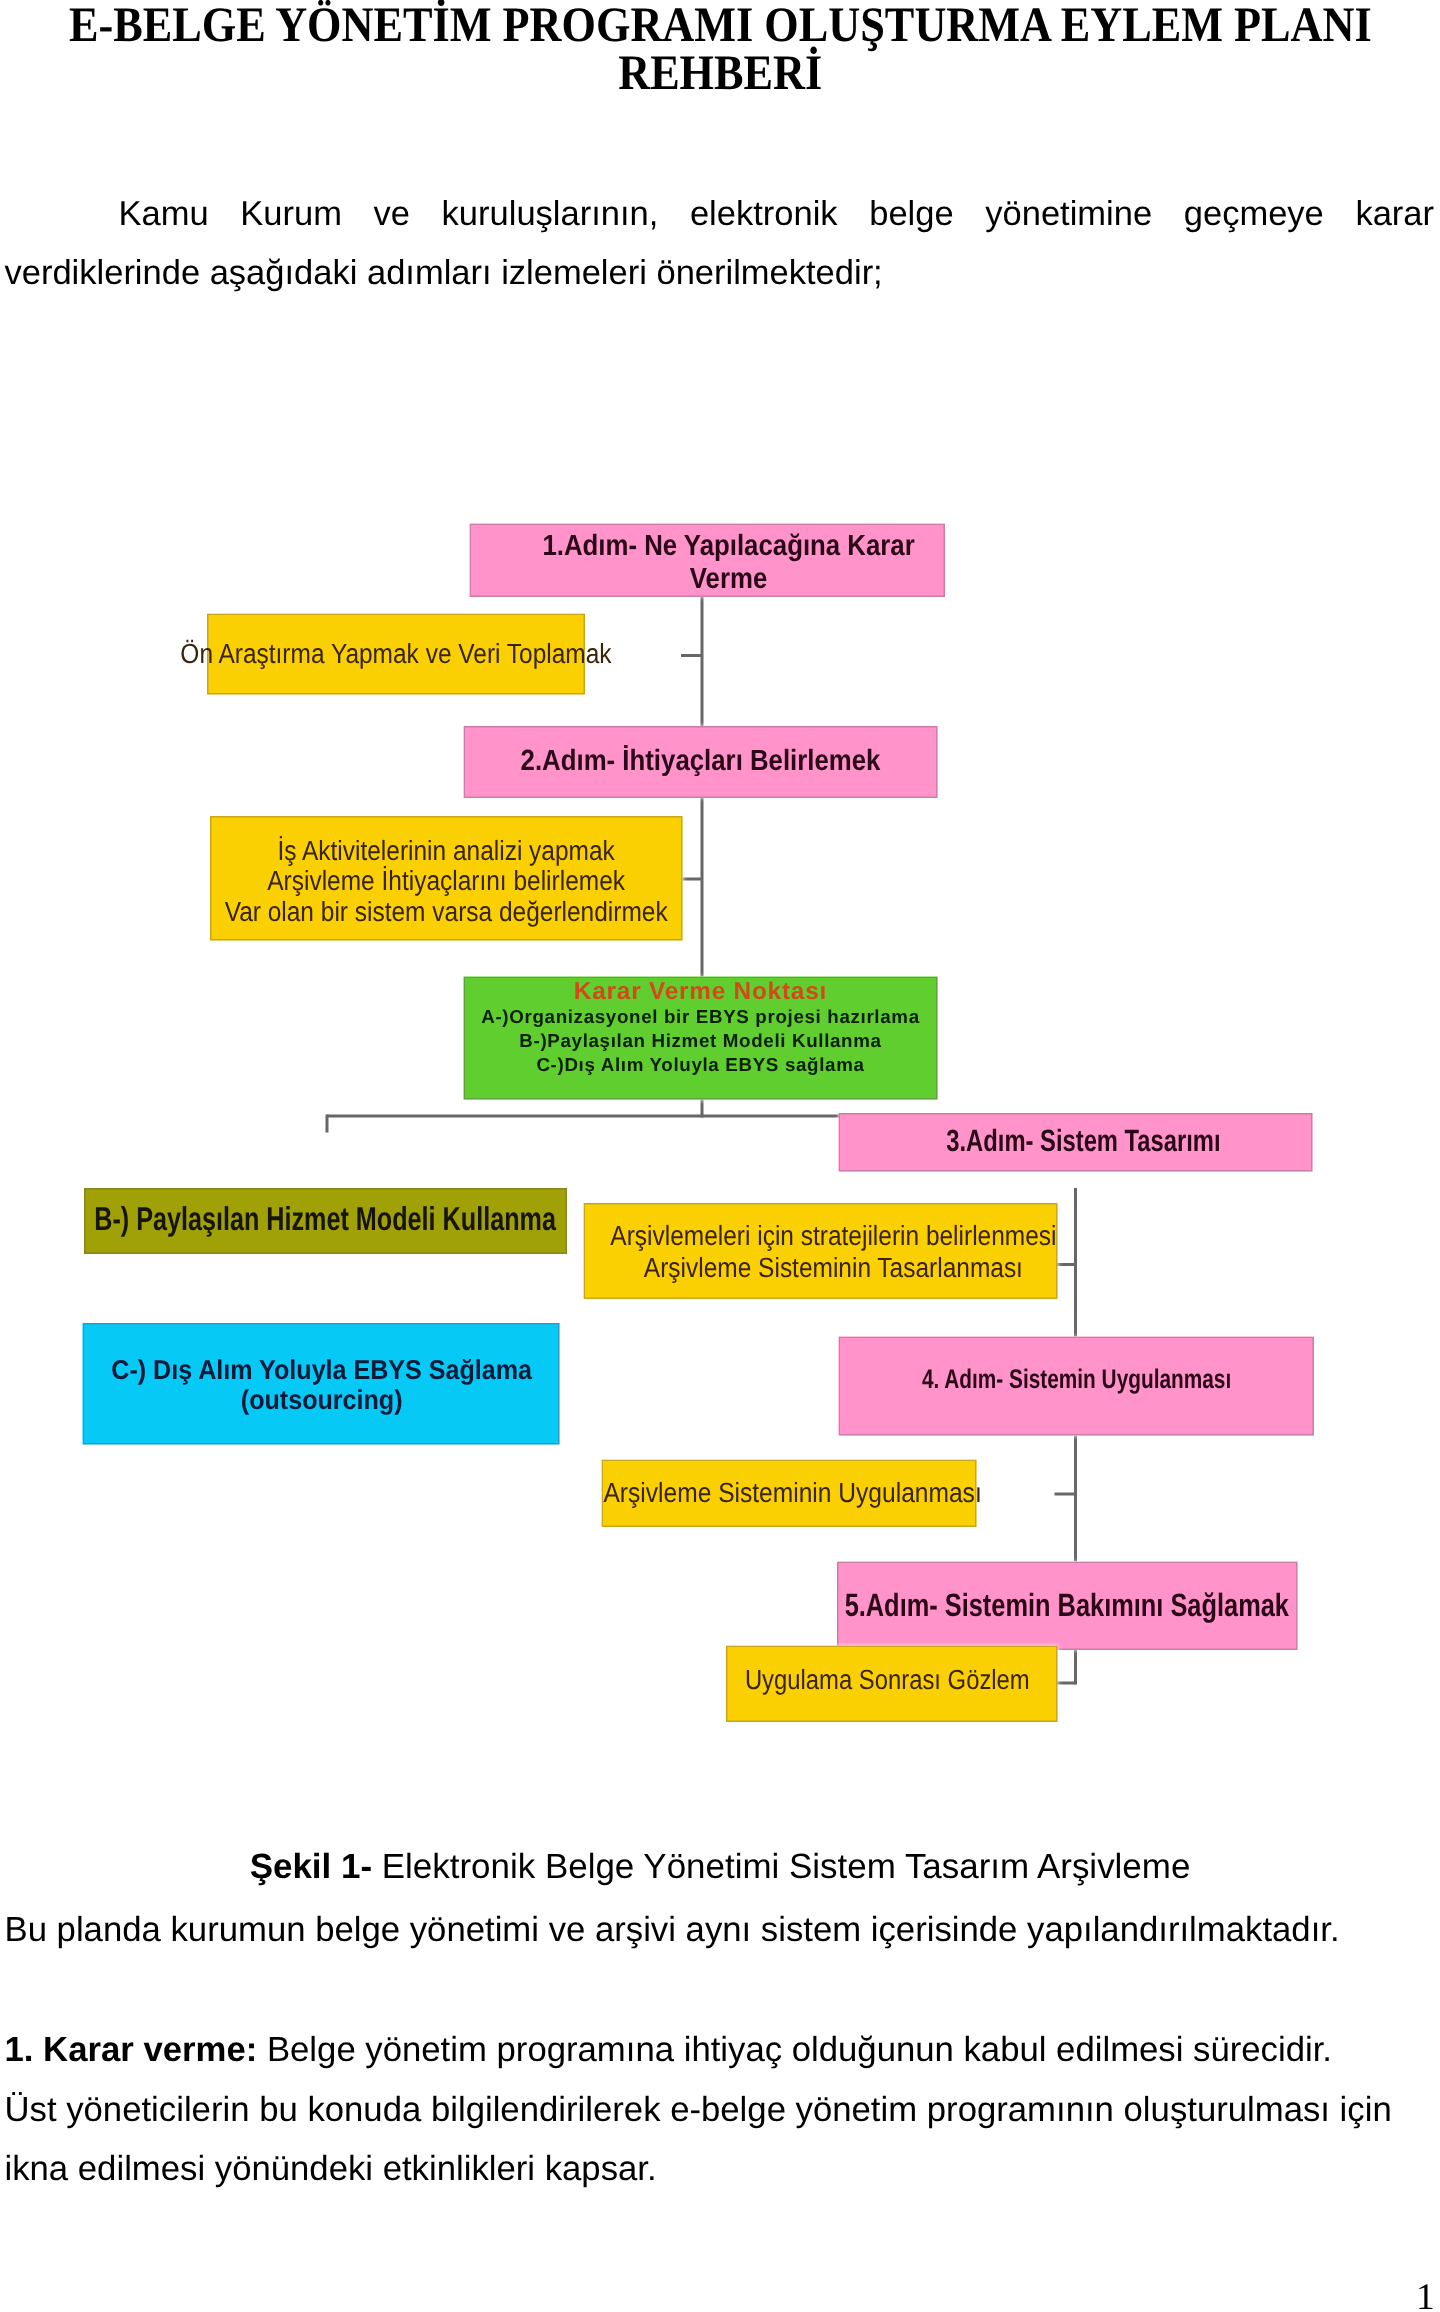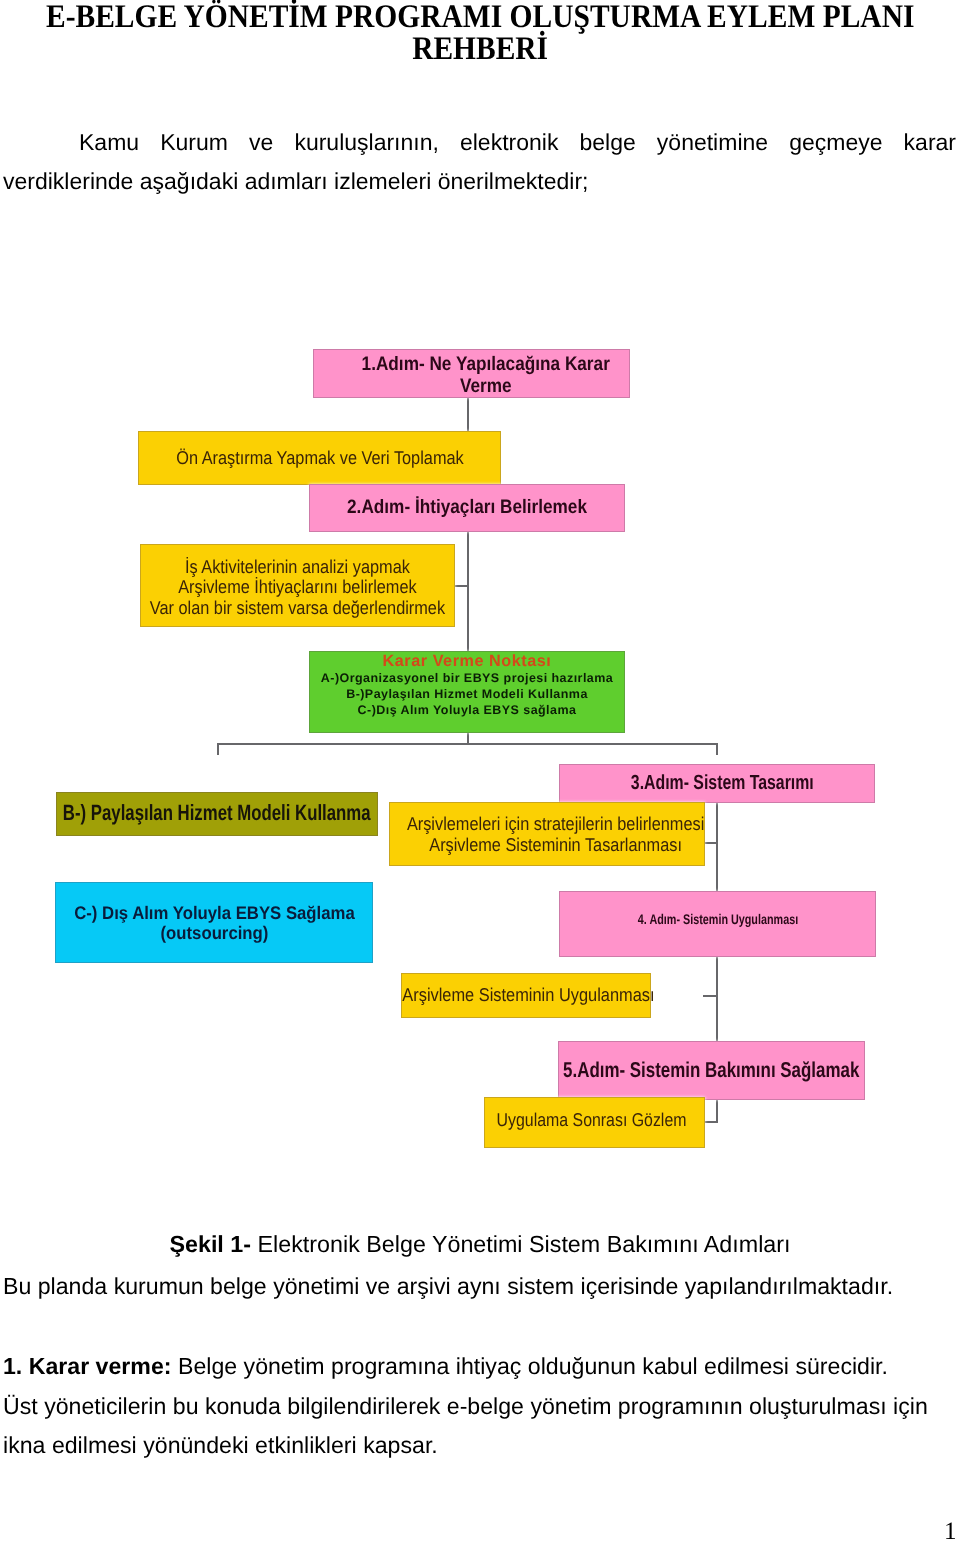--- a/index.html
+++ b/index.html
@@ -57,60 +57,60 @@
       <div class="conn" style="left: 716px; top: 957px; width: 2px; height: 84px;"></div>
       <div class="conn" style="left: 703px; top: 995px; width: 14px; height: 2px;"></div>
       <div class="conn" style="left: 716px; top: 1088px; width: 2px; height: 35px;"></div>
       <div class="conn" style="left: 704px; top: 1121px; width: 13px; height: 2px;"></div>
     </div>
 
   <div class="box bx-pink" id="fb-step1" style="padding-top: 3px; left: 313px; top: 349px; width: 317px; height: 49px; padding-left: 28px;">
       <span class="t">1.Adım- Ne Yapılacağına Karar
 Verme</span>
     </div>
-  <div class="box bx-yellow" id="fb-action1" style="left: 138px; top: 431px; width: 363px; height: 54px;">
+  <div class="box bx-yellow" id="fb-action1" style="left: 138px; top: 409px; width: 252px; height: 54px;">
       <span class="t">Ön Araştırma Yapmak ve Veri Toplamak</span>
     </div>
   <div class="box bx-pink" id="fb-step2" style="padding-bottom: 1px; left: 309px; top: 484px; width: 316px; height: 48px;">
       <span class="t">2.Adım- İhtiyaçları Belirlemek</span>
     </div>
   <div class="box bx-yellow" id="fb-action2" style="padding-top: 4px; left: 140px; top: 544px; width: 315px; height: 83px;">
       <span class="t">İş Aktivitelerinin analizi yapmak
 Arşivleme İhtiyaçlarını belirlemek
 Var olan bir sistem varsa değerlendirmek</span>
     </div>
   <div class="box bx-green" id="fb-decision" style="padding-bottom: 13px; left: 309px; top: 651px; width: 316px; height: 82px;">
       <span class="t"><b class="dec-title">Karar Verme Noktası</b><br><span>A-)Organizasyonel bir EBYS projesi hazırlama
 B-)Paylaşılan Hizmet Modeli Kullanma
 C-)Dış Alım Yoluyla EBYS sağlama</span></span>
     </div>
   <div class="box bx-olive" id="fb-optionB" style="--sx: 0.763; font-size: 22px; padding-bottom: 2px; left: 56px; top: 792px; width: 322px; height: 44px;">
       <span class="t">B-) Paylaşılan Hizmet Modeli Kullanma</span>
     </div>
-  <div class="box bx-pink" id="fb-step3" style="--sx: 0.773; font-size: 20.5px; padding-left: 11px; left: 559px; top: 764px; width: 316px; height: 39px;">
+  <div class="box bx-pink" id="fb-step3" style="--sx: 0.773; font-size: 20.5px; padding-left: 11px; left: 559px; top: 742px; width: 316px; height: 39px;">
       <span class="t">3.Adım- Sistem Tasarımı</span>
     </div>
   <div class="box bx-yellow" id="fb-action3" style="padding-left: 17px; padding-top: 1px; left: 389px; top: 802px; width: 316px; height: 64px;">
       <span class="t">Arşivlemeleri için stratejilerin belirlenmesi
 Arşivleme Sisteminin Tasarlanması</span>
     </div>
   <div class="box bx-cyan" id="fb-optionC" style="padding-top: 3px; --sx: 0.92; left: 55px; top: 882px; width: 318px; height: 81px;">
       <span class="t">C-) Dış Alım Yoluyla EBYS Sağlama
 (outsourcing)</span>
     </div>
-  <div class="box bx-pink" id="fb-step4" style="--sx: 0.771; font-size: 14px; padding-bottom: 9px; left: 559px; top: 891px; width: 317px; height: 66px;">
+  <div class="box bx-pink" id="fb-step4" style="--sx: 0.771; font-size: 18px; padding-bottom: 9px; left: 559px; top: 891px; width: 317px; height: 66px;">
       <span class="t">4. Adım- Sistemin Uygulanması</span>
     </div>
   <div class="box bx-yellow" id="fb-action4" style="--sx: 0.8855; padding-left: 4px; left: 401px; top: 973px; width: 250px; height: 45px;">
       <span class="t">Arşivleme Sisteminin Uygulanması</span>
     </div>
   <div class="box bx-pink" id="fb-step5" style="--sx: 0.787; font-size: 21.5px; padding-bottom: 1px; left: 558px; top: 1041px; width: 307px; height: 59px;">
       <span class="t">5.Adım- Sistemin Bakımını Sağlamak</span>
     </div>
   <div class="box bx-yellow" id="fb-action5" style="--sx: 0.859; padding-bottom: 4px; padding-right: 5px; left: 484px; top: 1097px; width: 221px; height: 51px;">
       <span class="t">Uygulama Sonrası Gözlem</span>
     </div>
 </div>
-<div class="caption"><b>Şekil 1-</b><span> Elektronik Belge Yönetimi Sistem Bakımını Adımları</span></div>
+<div class="caption"><b>Şekil 1-</b><span> Elektronik Belge Yönetimi Sistem Tasarım Arşivleme</span></div>
 <div class="para" id="para1" style="top:1267px;">Bu planda kurumun belge yönetimi ve arşivi aynı sistem içerisinde yapılandırılmaktadır.</div>
 <div class="para" id="para2" style="top:1347px;"><b>1. Karar verme:</b><span> Belge yönetim programına ihtiyaç olduğunun kabul edilmesi sürecidir.</span></div>
 <div class="para" id="para3" style="top:1386.5px;">Üst yöneticilerin bu konuda bilgilendirilerek e-belge yönetim programının oluşturulması için ikna edilmesi yönündeki etkinlikleri kapsar.</div>
 <div class="pageno">1</div>
 
 </body></html>

